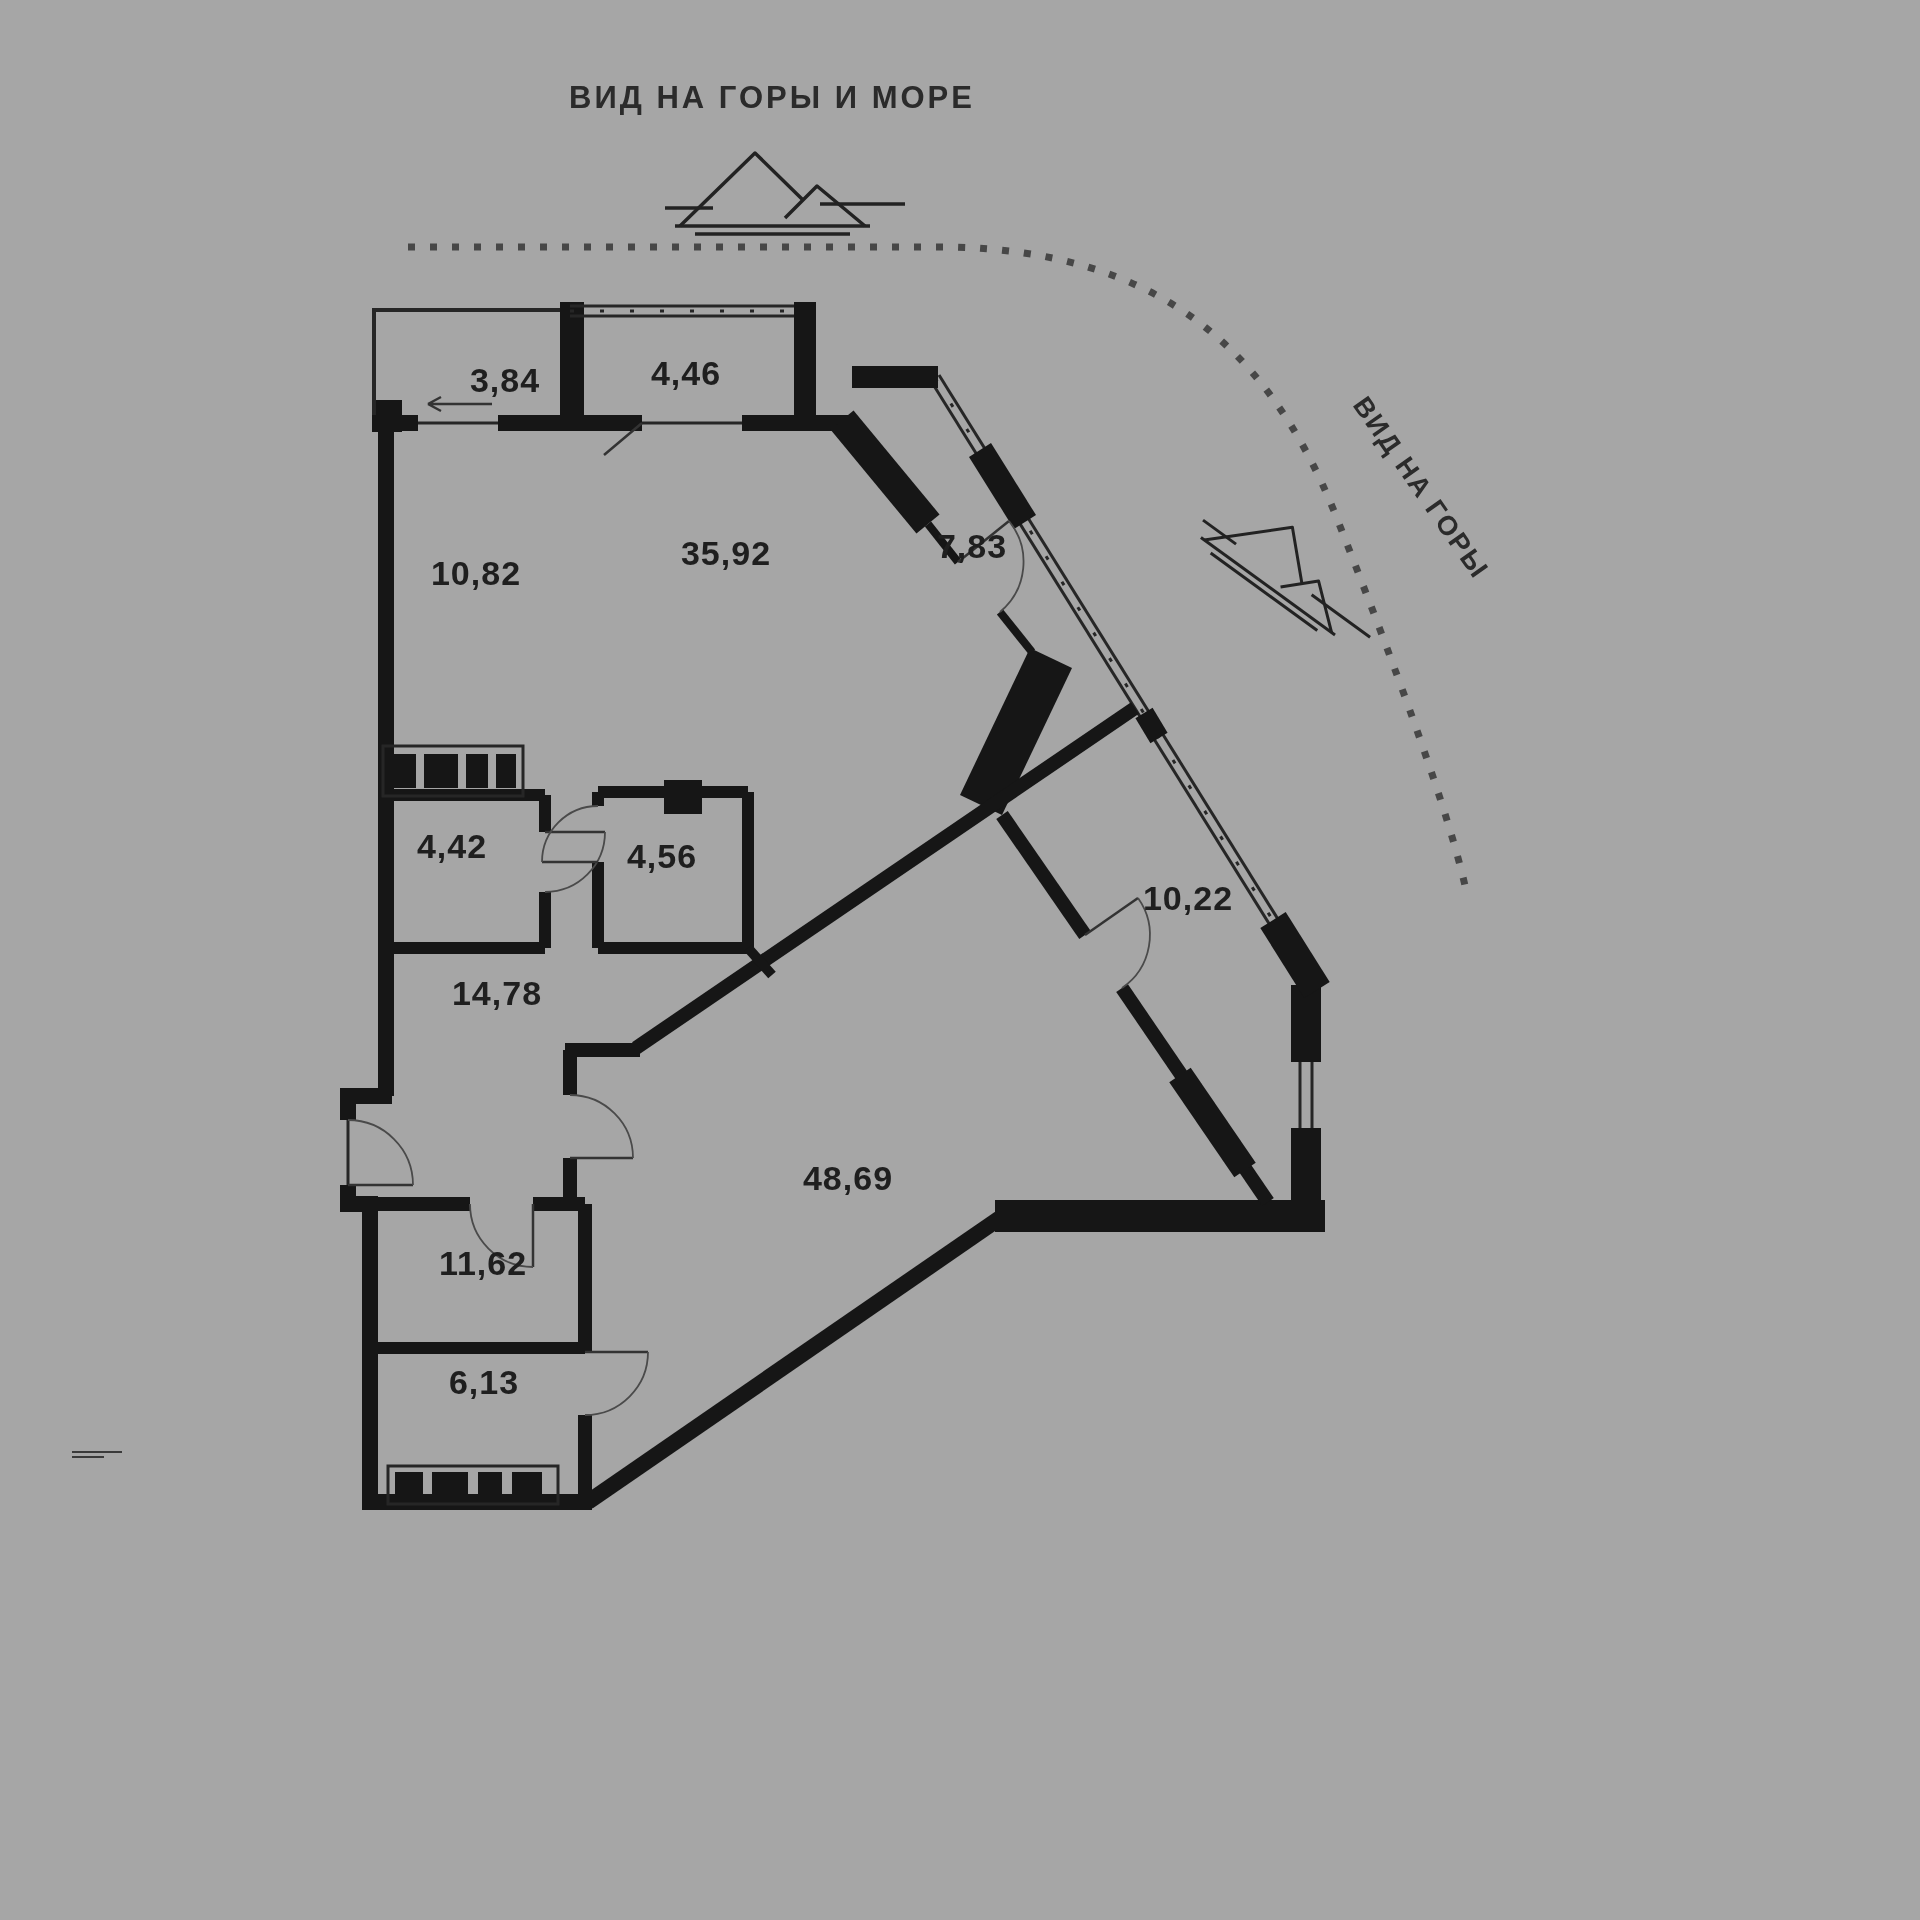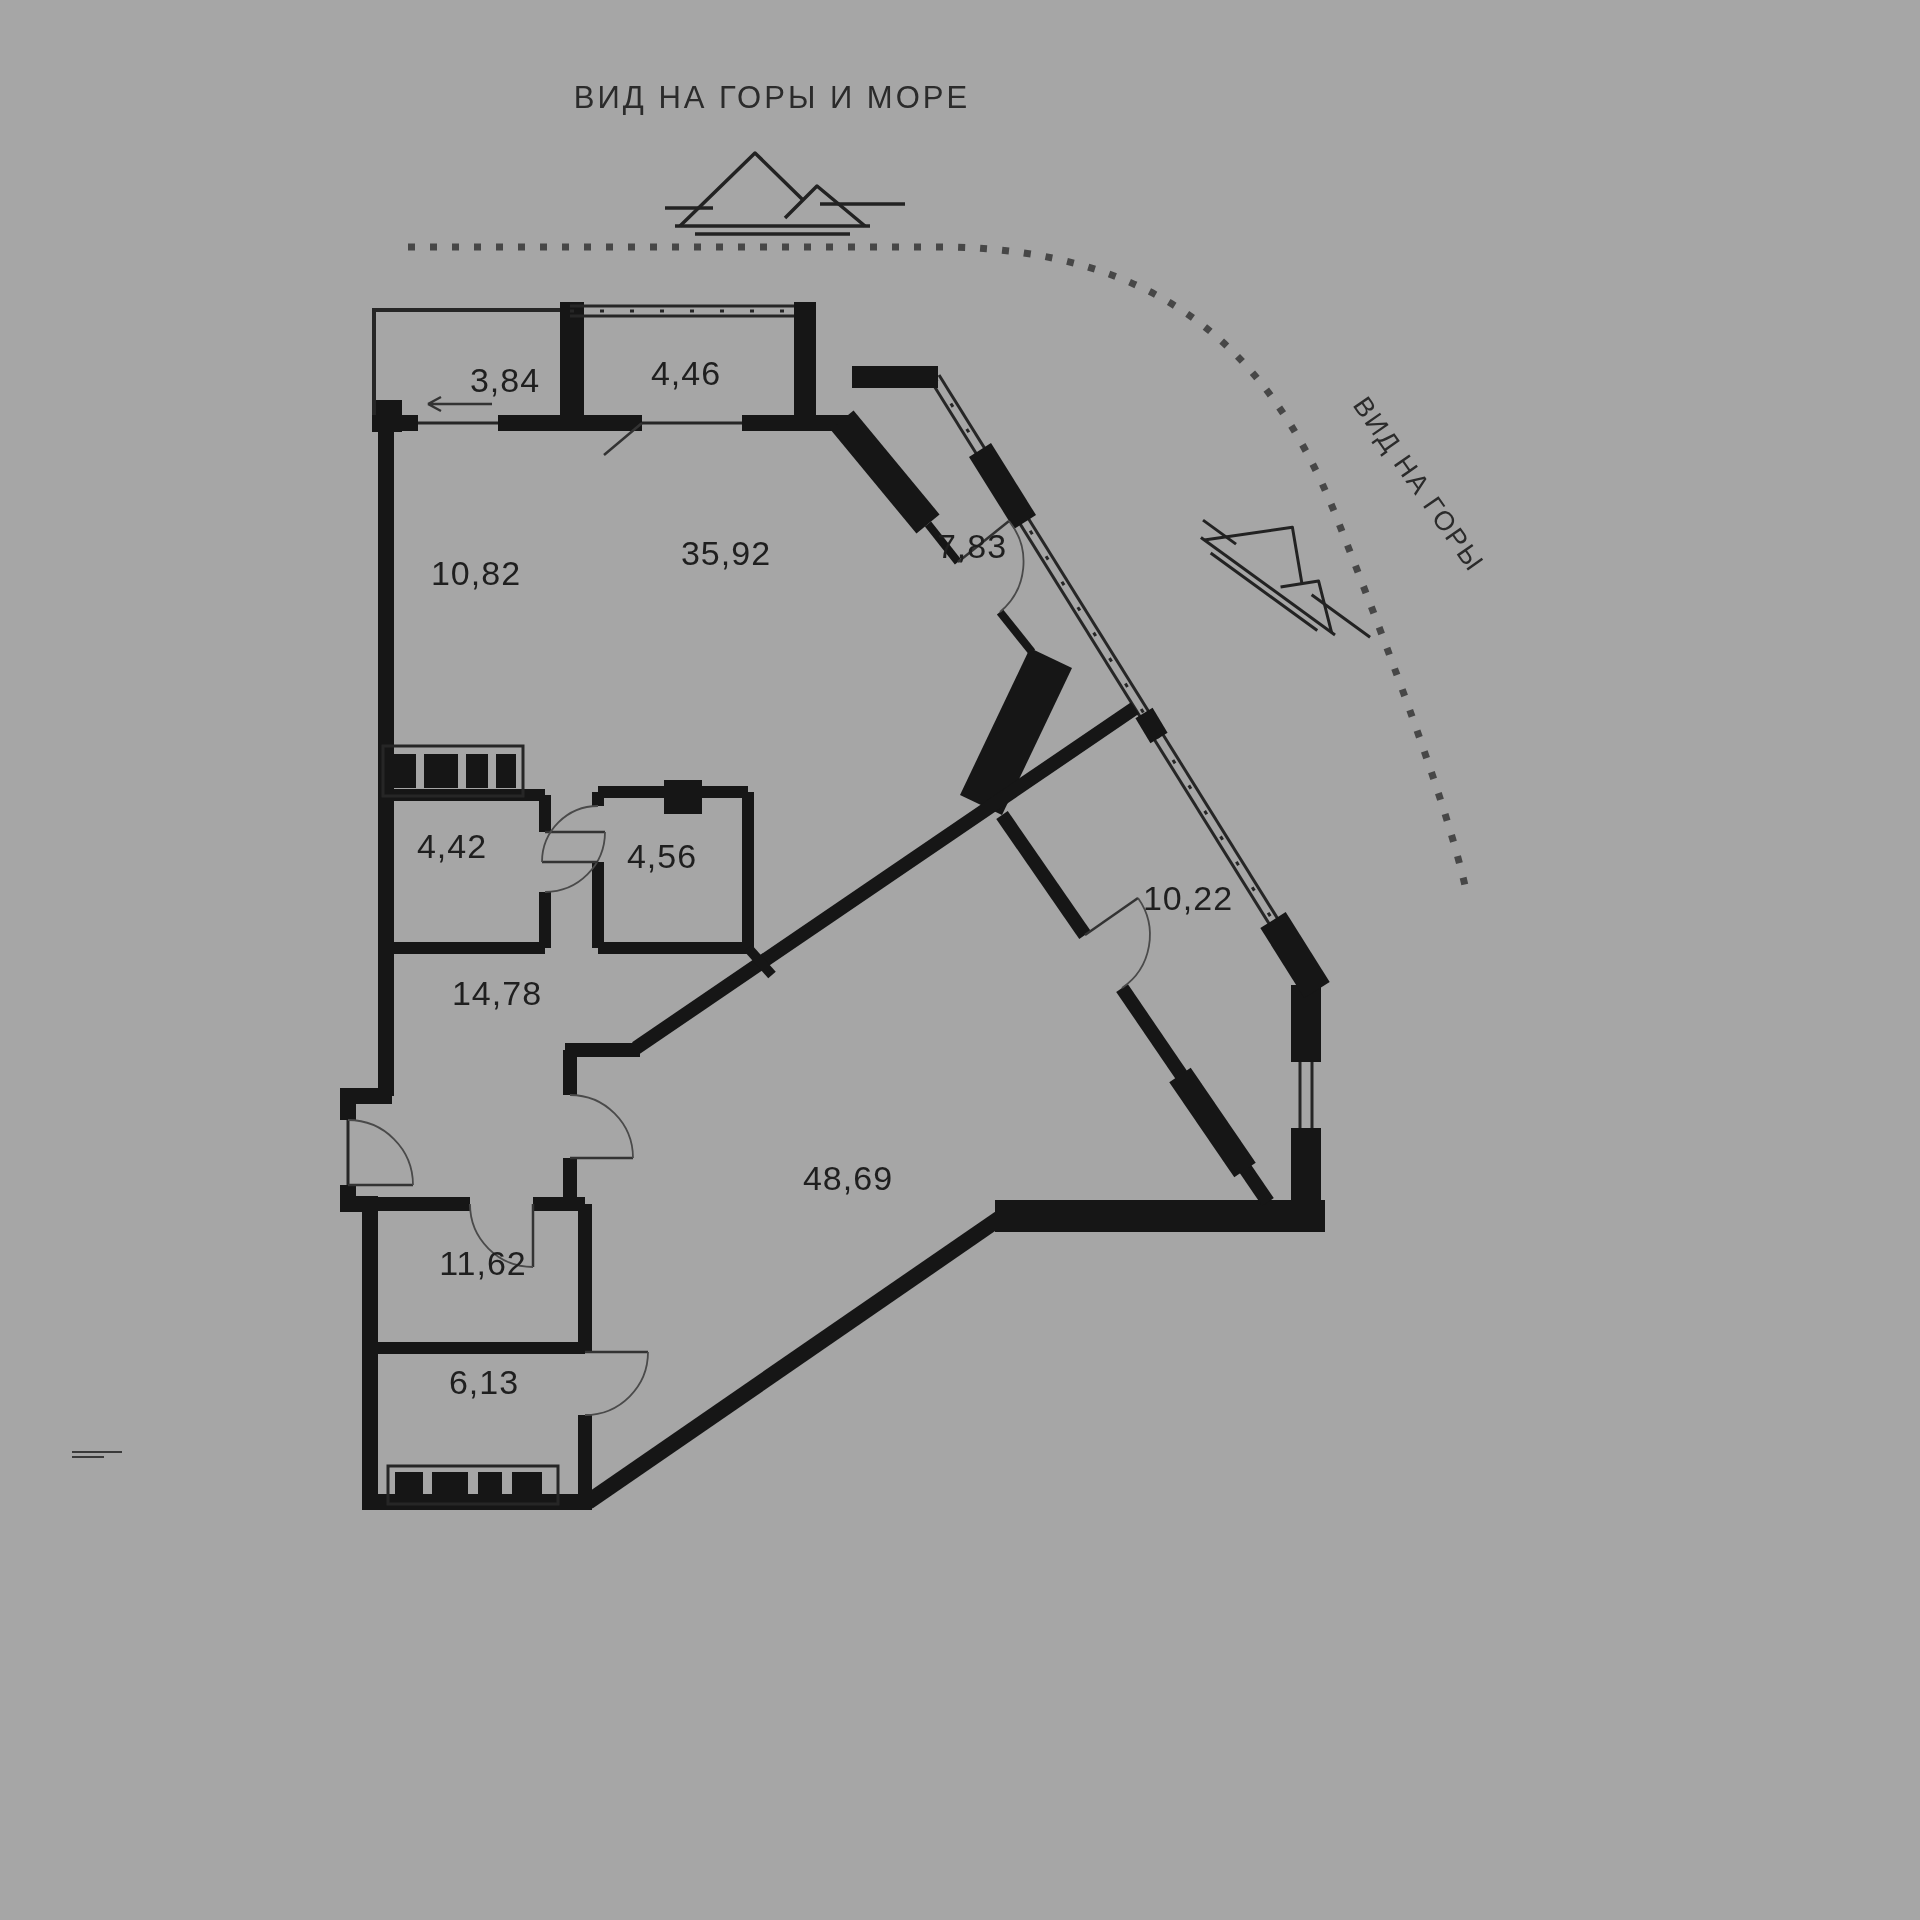--- a/index.html
+++ b/index.html
@@ -1,17 +1,17 @@
 <!DOCTYPE html>
 <html style="--background: #a6a6a6; --line: #161616; --label: #1f1f1f;"><head>
 <meta charset="utf-8">
 <style>
   html,body{margin:0;padding:0;}
   body{background:var(--background,#a6a6a6);font-family:"Liberation Sans",sans-serif;}
-  .canvas{width:1752px;height:1920px;position:relative;background:var(--background,#a6a6a6);overflow:hidden;}
+  .canvas{width:1752px;height:1920px;position:relative;background:var(--background,#a6a6a6);overflow:hidden;font-weight:bold;}
   svg{display:block;}
   svg text{font-family:"Liberation Sans",sans-serif;fill:var(--label,#1f1f1f);}
   .room-label{font-size:34px;letter-spacing:1px;}
   .title-text{font-size:31px;letter-spacing:3px;fill:#2b2b2b;}
   .side-text{font-size:27px;letter-spacing:2px;fill:#2b2b2b;}
   .w30{stroke:var(--line,#161616);stroke-width:30;fill:none;stroke-linecap:butt;}
   .w26{stroke:var(--line,#161616);stroke-width:26;fill:none;stroke-linecap:butt;}
   .w20{stroke:var(--line,#161616);stroke-width:20;fill:none;stroke-linecap:butt;}
   .w16{stroke:var(--line,#161616);stroke-width:16;fill:none;stroke-linecap:butt;}
   .w14{stroke:var(--line,#161616);stroke-width:14;fill:none;stroke-linecap:butt;}

